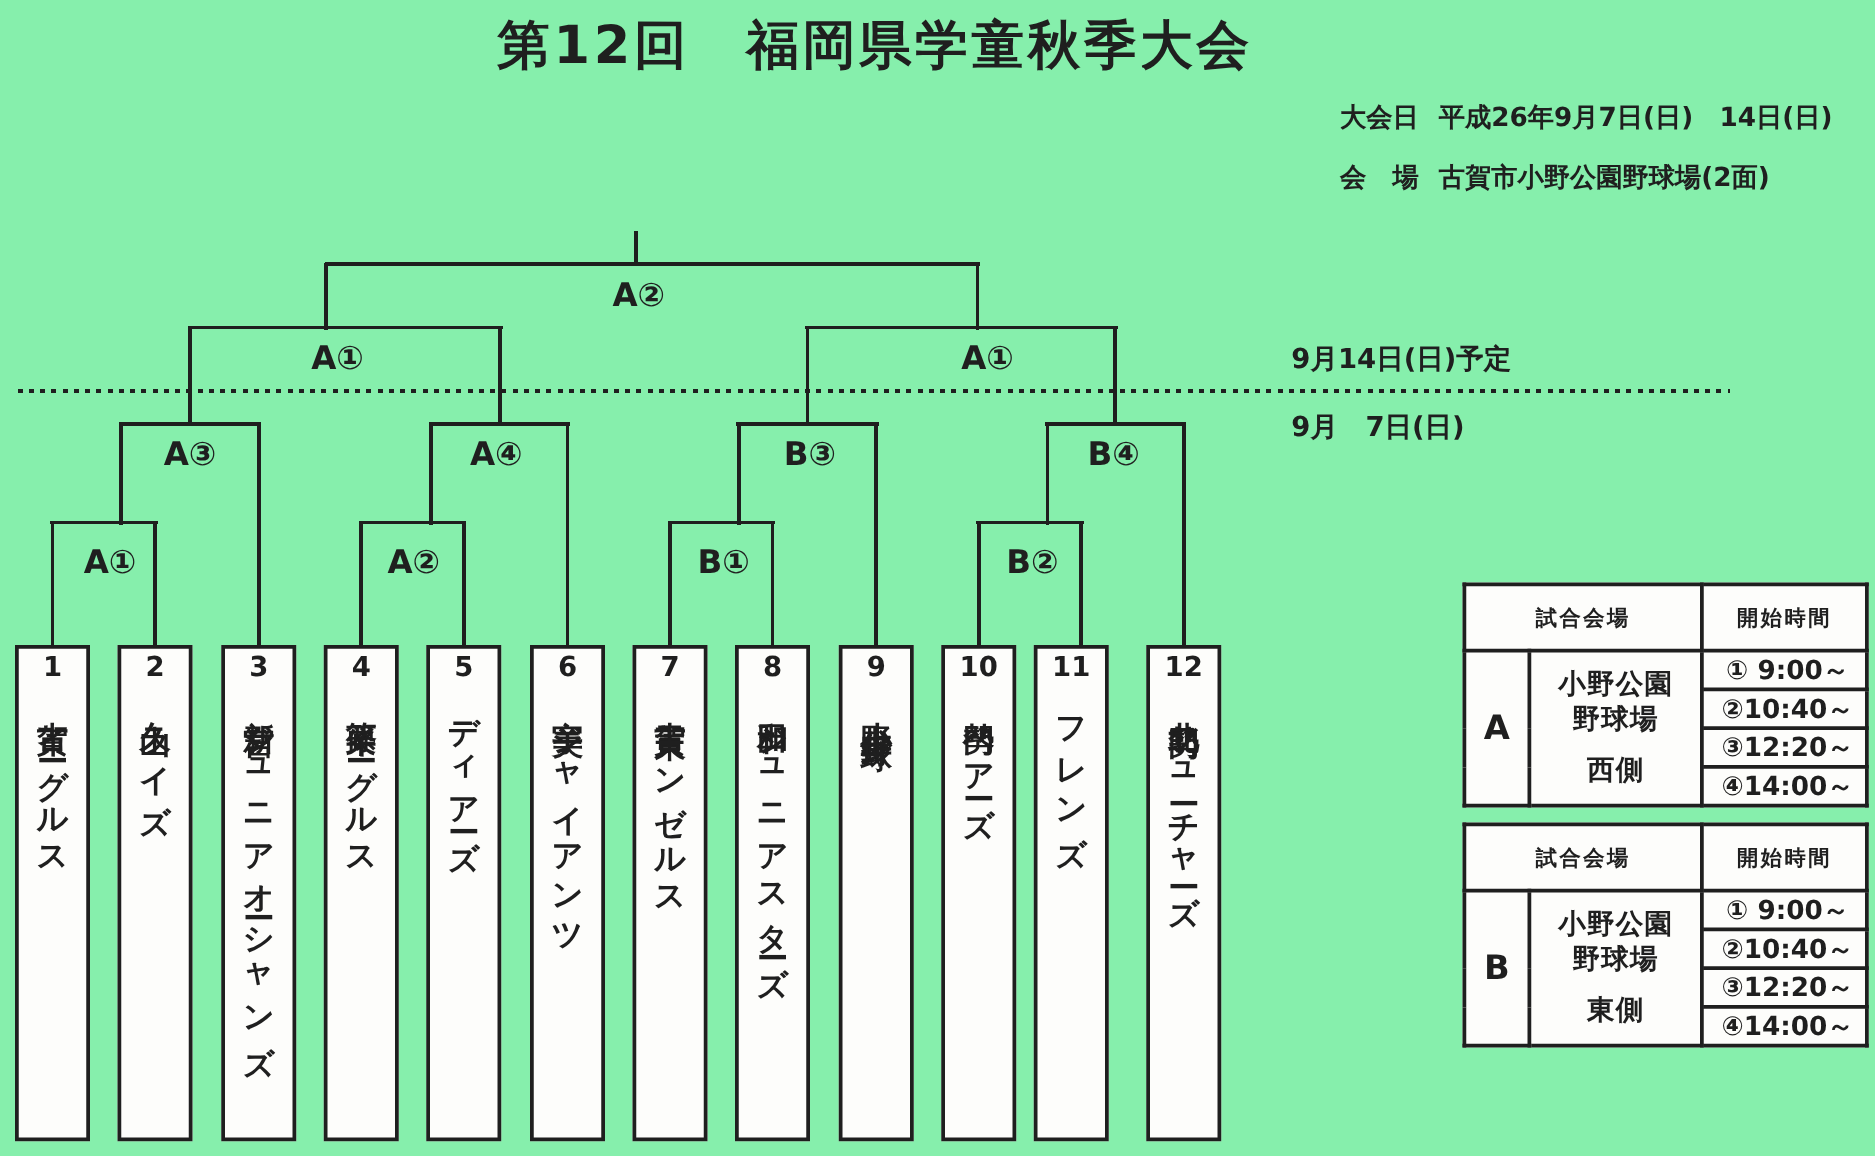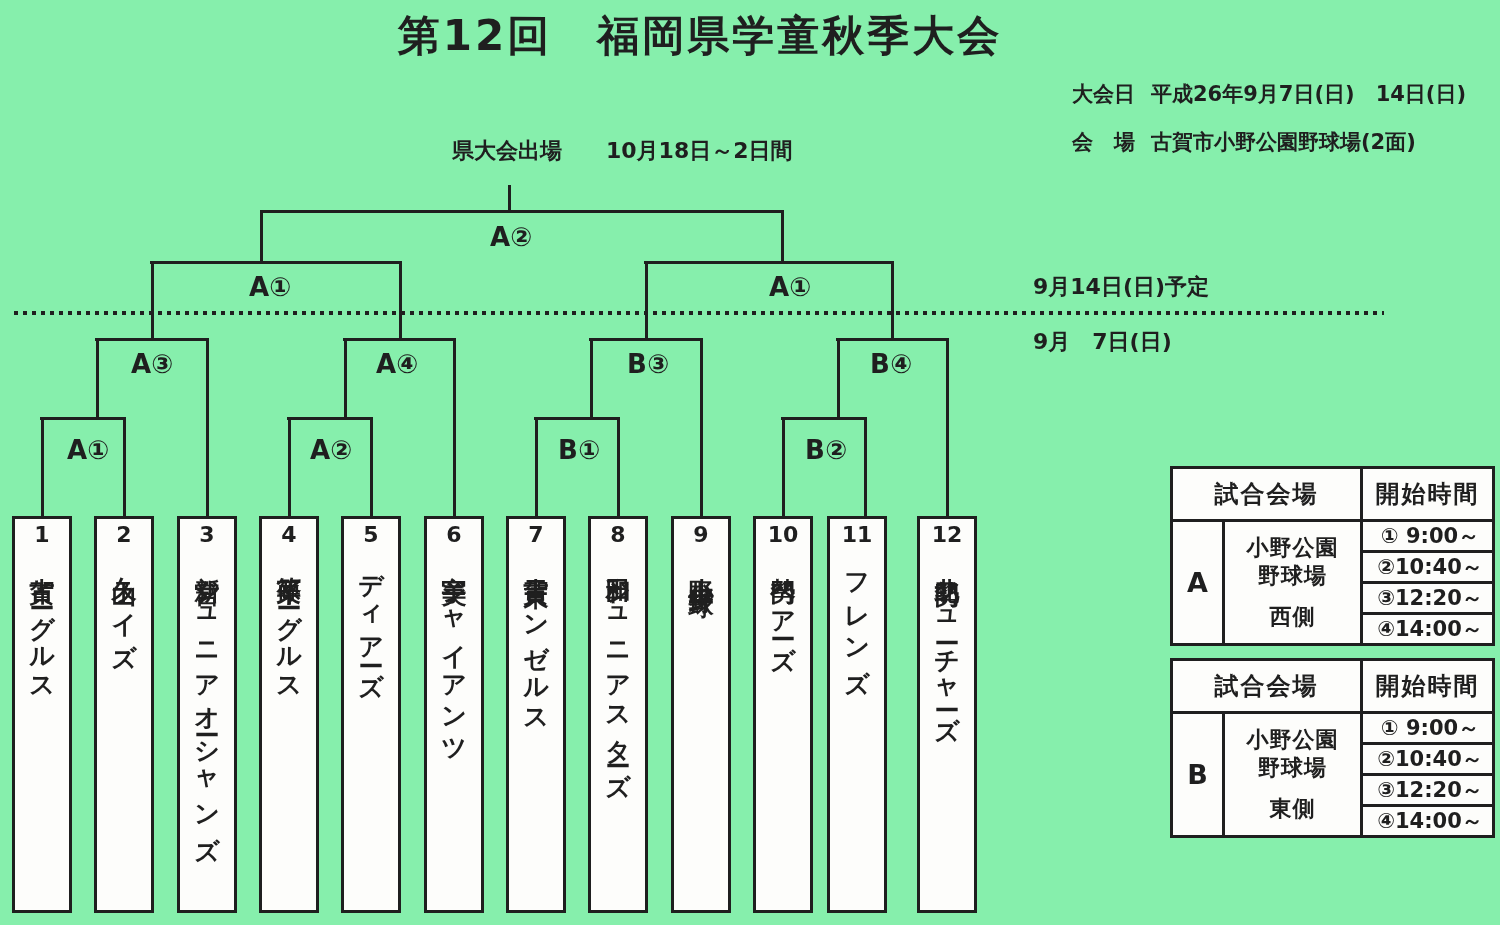--- a/index.html
+++ b/index.html
@@ -95,21 +95,21 @@
     border-collapse: collapse;
     table-layout: fixed;
     background: #fdfdfb;
   }
   .venue-table th, .venue-table td {
     border: 3px solid #1f1f1f;
     padding: 0;
     text-align: center;
     font-weight: 700;
   }
-  .venue-table th { height: 50px; font-size: 24px; letter-spacing: 2px; font-family: Liberation Serif, serif; }
+  .venue-table th { height: 50px; font-size: 17px; letter-spacing: 2px; font-family: Liberation Serif, serif; }
   .venue-table td.grp { font-size: 27px; }
   .venue-table td.venue-cell { font-size: 22px; line-height: 1.3; letter-spacing: 1px; }
   .venue-table td.venue-cell .side { margin-top: 12px; }
   .venue-table td.time {
     height: 28px;
     font-size: 21px;
     text-align: center;
     padding-left: 5px;
     white-space: nowrap;
   }
@@ -125,21 +125,20 @@
     <div class="info-row">
       <span class="info-label">大会日</span>
       <span>平成26年9月7日(日)　14日(日)</span>
     </div>
     <div class="info-row">
       <span class="info-label">会　場</span>
       <span>古賀市小野公園野球場(2面)</span>
     </div>
   </div>
 
-  <div class="abs advance-note">県大会出場　　10月18日～2日間</div>
 
   <svg class="abs bracket" width="1500" height="925" viewBox="0 0 1500 925" stroke="#1f1f1f" stroke-width="3" shape-rendering="crispEdges">
 
     <line x1="509" y1="185" x2="509" y2="212"></line>
     <line x1="260" y1="211" x2="784" y2="211"></line>
     <line x1="261" y1="210" x2="261" y2="264"></line>
     <line x1="782" y1="210" x2="782" y2="264"></line>
 
     <line x1="150" y1="262" x2="402" y2="262"></line>
     <line x1="644" y1="262" x2="894" y2="262"></line>

